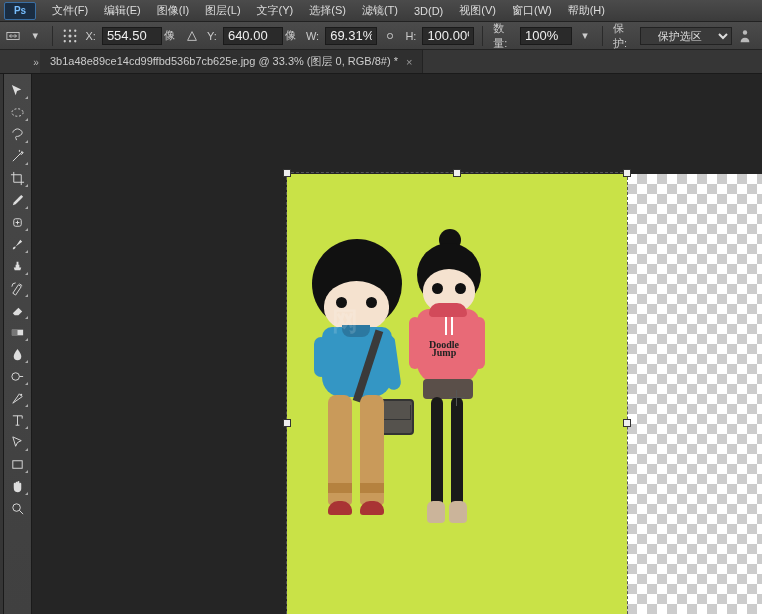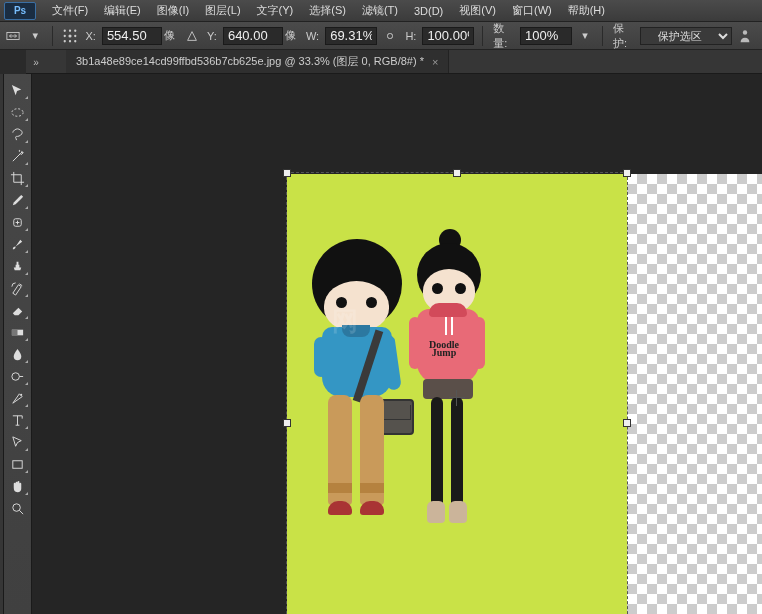--- a/index.html
+++ b/index.html
@@ -16,21 +16,21 @@
   .opt-icon svg { width: 14px; height: 14px; }
   .opt-label { color: #ccc; font-size: 11px; padding: 0 2px; }
   .opt-field { background: #2a2a2a; color: #eee; border: 1px solid #1a1a1a; height: 18px; font-size: 13px; padding: 0 4px; width: 60px; }
   .opt-field.small { width: 52px; }
   .opt-unit { color: #ccc; font-size: 11px; margin-left: -2px; margin-right: 4px; }
   .sep { width: 1px; height: 20px; background: #2a2a2a; margin: 0 4px; }
   .opt-select { background: #3a3a3a; color: #ddd; border: 1px solid #222; height: 18px; font-size: 11px; padding: 0 13px; }
   .person-icon { color: #bbb; margin-left: auto; margin-right: 4px; }
 
   
-  .tabbar { display: flex; align-items: center; height: 24px; background: #363636; border-bottom: 1px solid #1a1a1a; padding-left: 40px; margin-left: 26px; }
+  .tabbar { display: flex; align-items: center; height: 24px; background: #363636; border-bottom: 1px solid #1a1a1a; padding-left: 40px; }
   .tab-expand { position: absolute; left: 32px; top: 52px; color: #bbb; font-size: 10px; width: 8px; height: 20px; display: flex; align-items: center; justify-content: center; cursor: default; }
   .doc-tab { background: #2f2f2f; color: #ccc; font-size: 11px; padding: 4px 10px; border-right: 1px solid #222; display: flex; align-items: center; gap: 8px; cursor: default; }
   .tab-close { color: #999; font-size: 11px; cursor: default; }
 
   
   .main { display: flex; height: calc(100% - 74px); }
   .left-gutter { width: 4px; background: #363636; border-right: 1px solid #1a1a1a; }
   .toolbar { width: 28px; background: linear-gradient(#474747,#404040); border-right: 1px solid #1a1a1a; display: flex; flex-direction: column; align-items: center; padding-top: 6px; gap: 2px; }
   .tool { width: 22px; height: 20px; display: flex; align-items: center; justify-content: center; color: #ddd; cursor: default; border-radius: 2px; position: relative; }
   .tool svg { width: 15px; height: 15px; }

